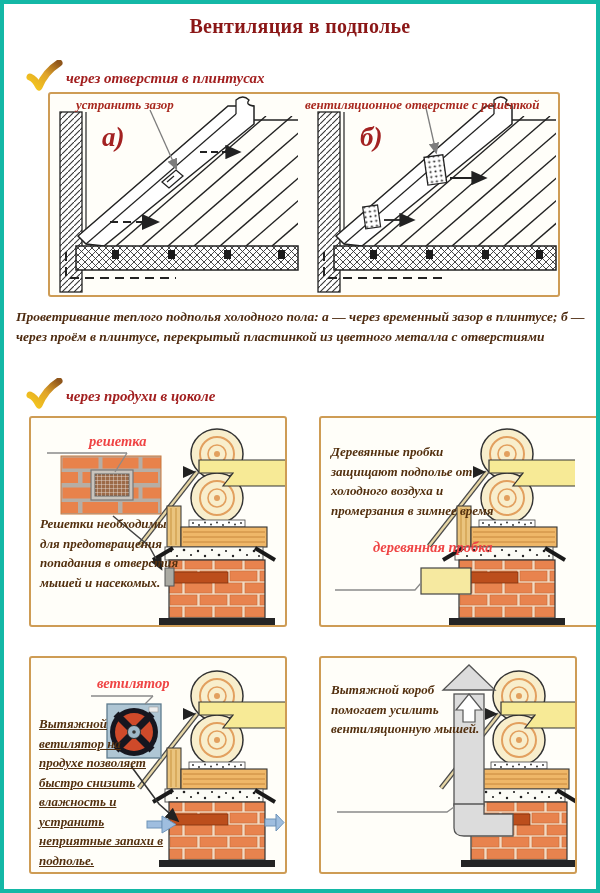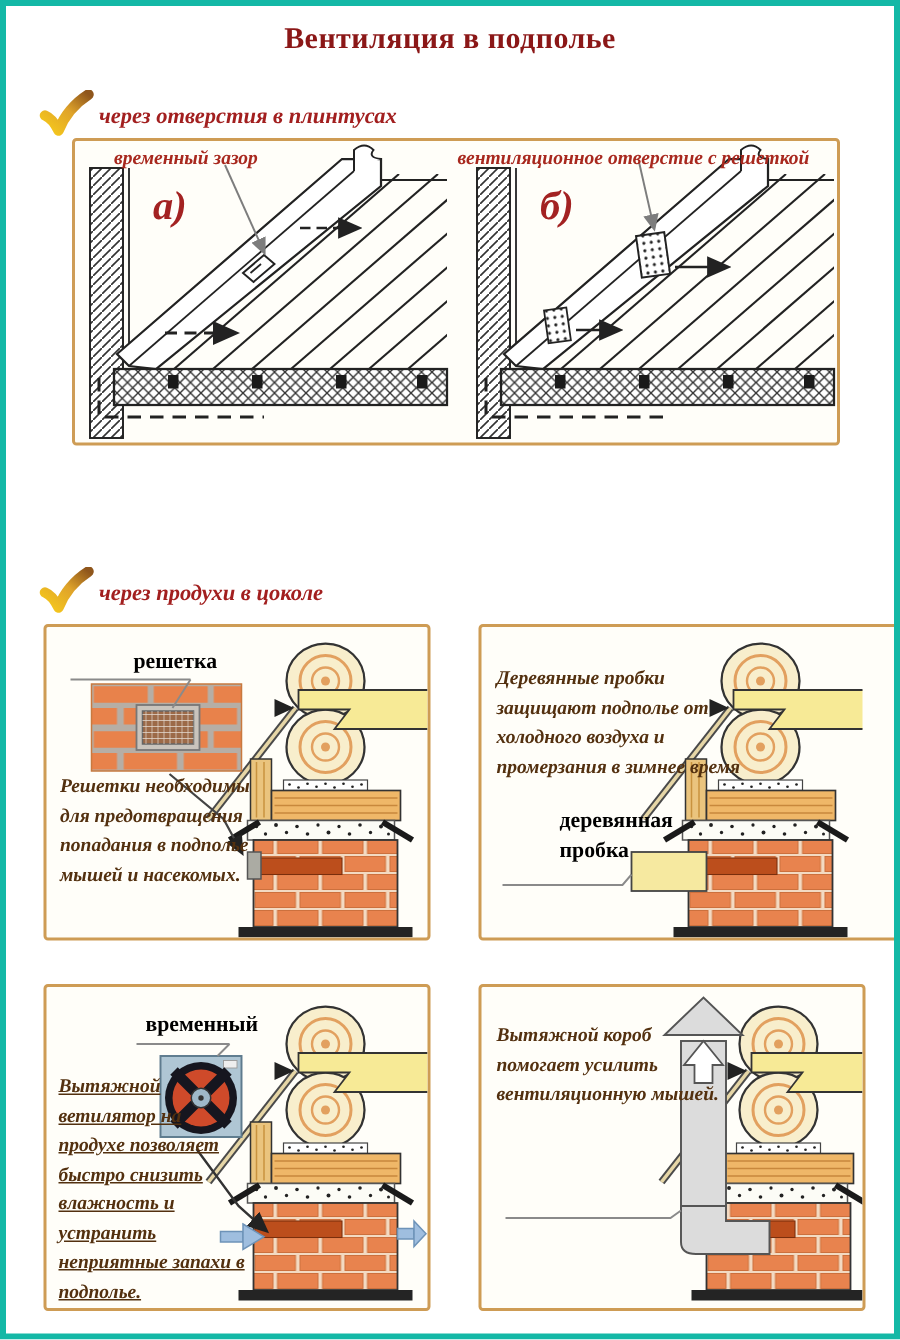--- a/index.html
+++ b/index.html
@@ -41,22 +41,22 @@
   .panel svg.art { position:absolute; left:0; top:0; }
   .p1 { left:25px;  top:412px; width:258px; height:211px; }
   .p2 { left:315px; top:412px; width:288px; height:211px; }
   .p3 { left:25px;  top:652px; width:258px; height:218px; }
   .p4 { left:315px; top:652px; width:258px; height:218px; }
   .body-text {
     position:absolute; font-size:13px; font-weight:bold; font-style:italic;
     color:#53300F; line-height:1.5;
   }
   .red-label {
-    position:absolute; font-size:14.5px; font-weight:bold; 
-    color:#000000; line-height:1.35;
+    position:absolute; font-size:14.5px; font-weight:bold; font-style:italic;
+    color:#ef4444; line-height:1.35;
   }
   .hidden-defs { position:absolute; width:0; height:0; overflow:hidden; }
 </style>
 </head>
 <body>
 
 <svg class="hidden-defs" aria-hidden="true">
   <defs>
     <linearGradient id="gr-check" x1="0" y1="1" x2="1" y2="0">
       <stop offset="0" stop-color="#F6C91C"></stop>
@@ -238,26 +238,27 @@
         </g>
         <line x1="142" y1="84" x2="176" y2="84" stroke="#222" stroke-width="1.8" marker-end="url(#mk-black)"></line>
         <g transform="rotate(-8 63 122)">
           <rect x="56" y="112" width="15" height="22" fill="url(#pat-dots)" stroke="#222" stroke-width="1.2"></rect>
         </g>
         <line x1="76" y1="126" x2="104" y2="126" stroke="#222" stroke-width="1.8" marker-end="url(#mk-black)"></line>
         <path d="M16,158 V184 H136" fill="none" stroke="#222" stroke-width="2" stroke-dasharray="9,6"></path>
         <line x1="118" y1="14" x2="128" y2="58" stroke="#7d7d7d" stroke-width="1.3" marker-end="url(#mk-gray)"></line>
       </g>
     </svg>
-    <div class="anno" style="left:26px; top:3px;">временный зазор</div>
+    <div class="anno" style="left:26px; top:3px;">устранить зазор</div>
     <div class="anno" style="left:255px; top:3px;">вентиляционное отверстие с решеткой</div>
     <div class="letter" style="left:52px; top:28px;">а)</div>
     <div class="letter" style="left:310px; top:28px;">б)</div>
   </div>
 
+  <div class="caption">Проветривание теплого подполья холодного пола: а — через временный зазор в плинтусе; б — через проём в плинтусе, перекрытый пластинкой из цветного металла с отверстиями</div>
 
   <div class="section-row" style="top:374px;">
     <svg class="check" width="38" height="34">
       <use href="#sym-check" xlink:href="#sym-check"></use>
     </svg>
     <div class="section-label">через продухи в цоколе</div>
   </div>
 
   <div class="frame panel p1">
     <svg class="art" width="254" height="207" viewBox="0 0 254 207">
@@ -269,21 +270,21 @@
         <rect x="34" y="18" width="34" height="22" fill="#9C6A48" stroke="#666" stroke-width="1"></rect>
         <rect x="34" y="18" width="34" height="22" fill="url(#pat-mesh)"></rect>
       </g>
       <g stroke="#8a8a8a" stroke-width="1.3" fill="none">
         <line x1="16" y1="35" x2="96" y2="35"></line>
         <line x1="96" y1="35" x2="84" y2="54"></line>
       </g>
       <polyline points="82,98 118,128 130,150" fill="none" stroke="#444" stroke-width="1.5" marker-end="url(#mk-black)"></polyline>
     </svg>
     <div class="red-label" style="left:58px; top:14px;">решетка</div>
-    <div class="body-text" style="left:9px; top:96px; width:142px;">Решетки необходимы для предотвращения попадания в подполье мышей и насекомых.</div>
+    <div class="body-text" style="left:9px; top:96px; width:142px;">Решетки необходимы для предотвращения попадания в отверстия мышей и насекомых.</div>
   </div>
 
   <div class="frame panel p2">
     <svg class="art" width="254" height="207" viewBox="0 0 254 207">
       <use href="#sym-pillar" xlink:href="#sym-pillar" transform="translate(108,8)"></use>
       <rect x="100" y="150" width="50" height="26" fill="#F6E9A0" stroke="#444" stroke-width="1.2"></rect>
       <polyline points="14,172 94,172 100,165" fill="none" stroke="#8a8a8a" stroke-width="1.3"></polyline>
     </svg>
     <div class="body-text" style="left:10px; top:24px; width:178px;">Деревянные пробки защищают подполье от холодного воздуха и промерзания в зимнее время</div>
     <div class="red-label" style="left:52px; top:120px; width:120px;">деревянная пробка</div>
@@ -307,21 +308,21 @@
         <line x1="122" y1="38" x2="114" y2="46"></line>
       </g>
       <polyline points="100,108 128,146 146,162" fill="none" stroke="#333" stroke-width="1.6" marker-end="url(#mk-black)"></polyline>
       <g>
         <rect x="116" y="163" width="15" height="7" fill="#9FBEDF" stroke="#6E93B8" stroke-width="1"></rect>
         <polygon points="131,158 145,166.5 131,175" fill="#9FBEDF" stroke="#6E93B8" stroke-width="1"></polygon>
         <rect x="234" y="161" width="11" height="7" fill="#9FBEDF" stroke="#6E93B8" stroke-width="1"></rect>
         <polygon points="245,156 253,164.5 245,173" fill="#9FBEDF" stroke="#6E93B8" stroke-width="1"></polygon>
       </g>
     </svg>
-    <div class="red-label" style="left:66px; top:16px;">временный</div>
+    <div class="red-label" style="left:66px; top:16px;">ветилятор</div>
     <div class="body-text" style="left:8px; top:56px; width:128px;text-decoration:underline;">Вытяжной ветилятор на продухе позволяет быстро снизить влажность и устранить неприятные запахи в подполье.</div>
   </div>
 
   <div class="frame panel p4">
     <svg class="art" width="254" height="214" viewBox="0 0 254 214">
       <use href="#sym-pillar" xlink:href="#sym-pillar" transform="translate(120,10)"></use>
       <g>
         <polygon points="122,32 174,32 148,7" fill="#DCDCDC" stroke="#555" stroke-width="1.3"></polygon>
         <rect x="133" y="36" width="30" height="112" fill="#DCDCDC" stroke="#555" stroke-width="1.3"></rect>
         <path d="M133,146 L133,170 Q133,178 143,178 L192,178 L192,156 L163,156 L163,146 Z" fill="#DCDCDC" stroke="#555" stroke-width="1.3"></path>

